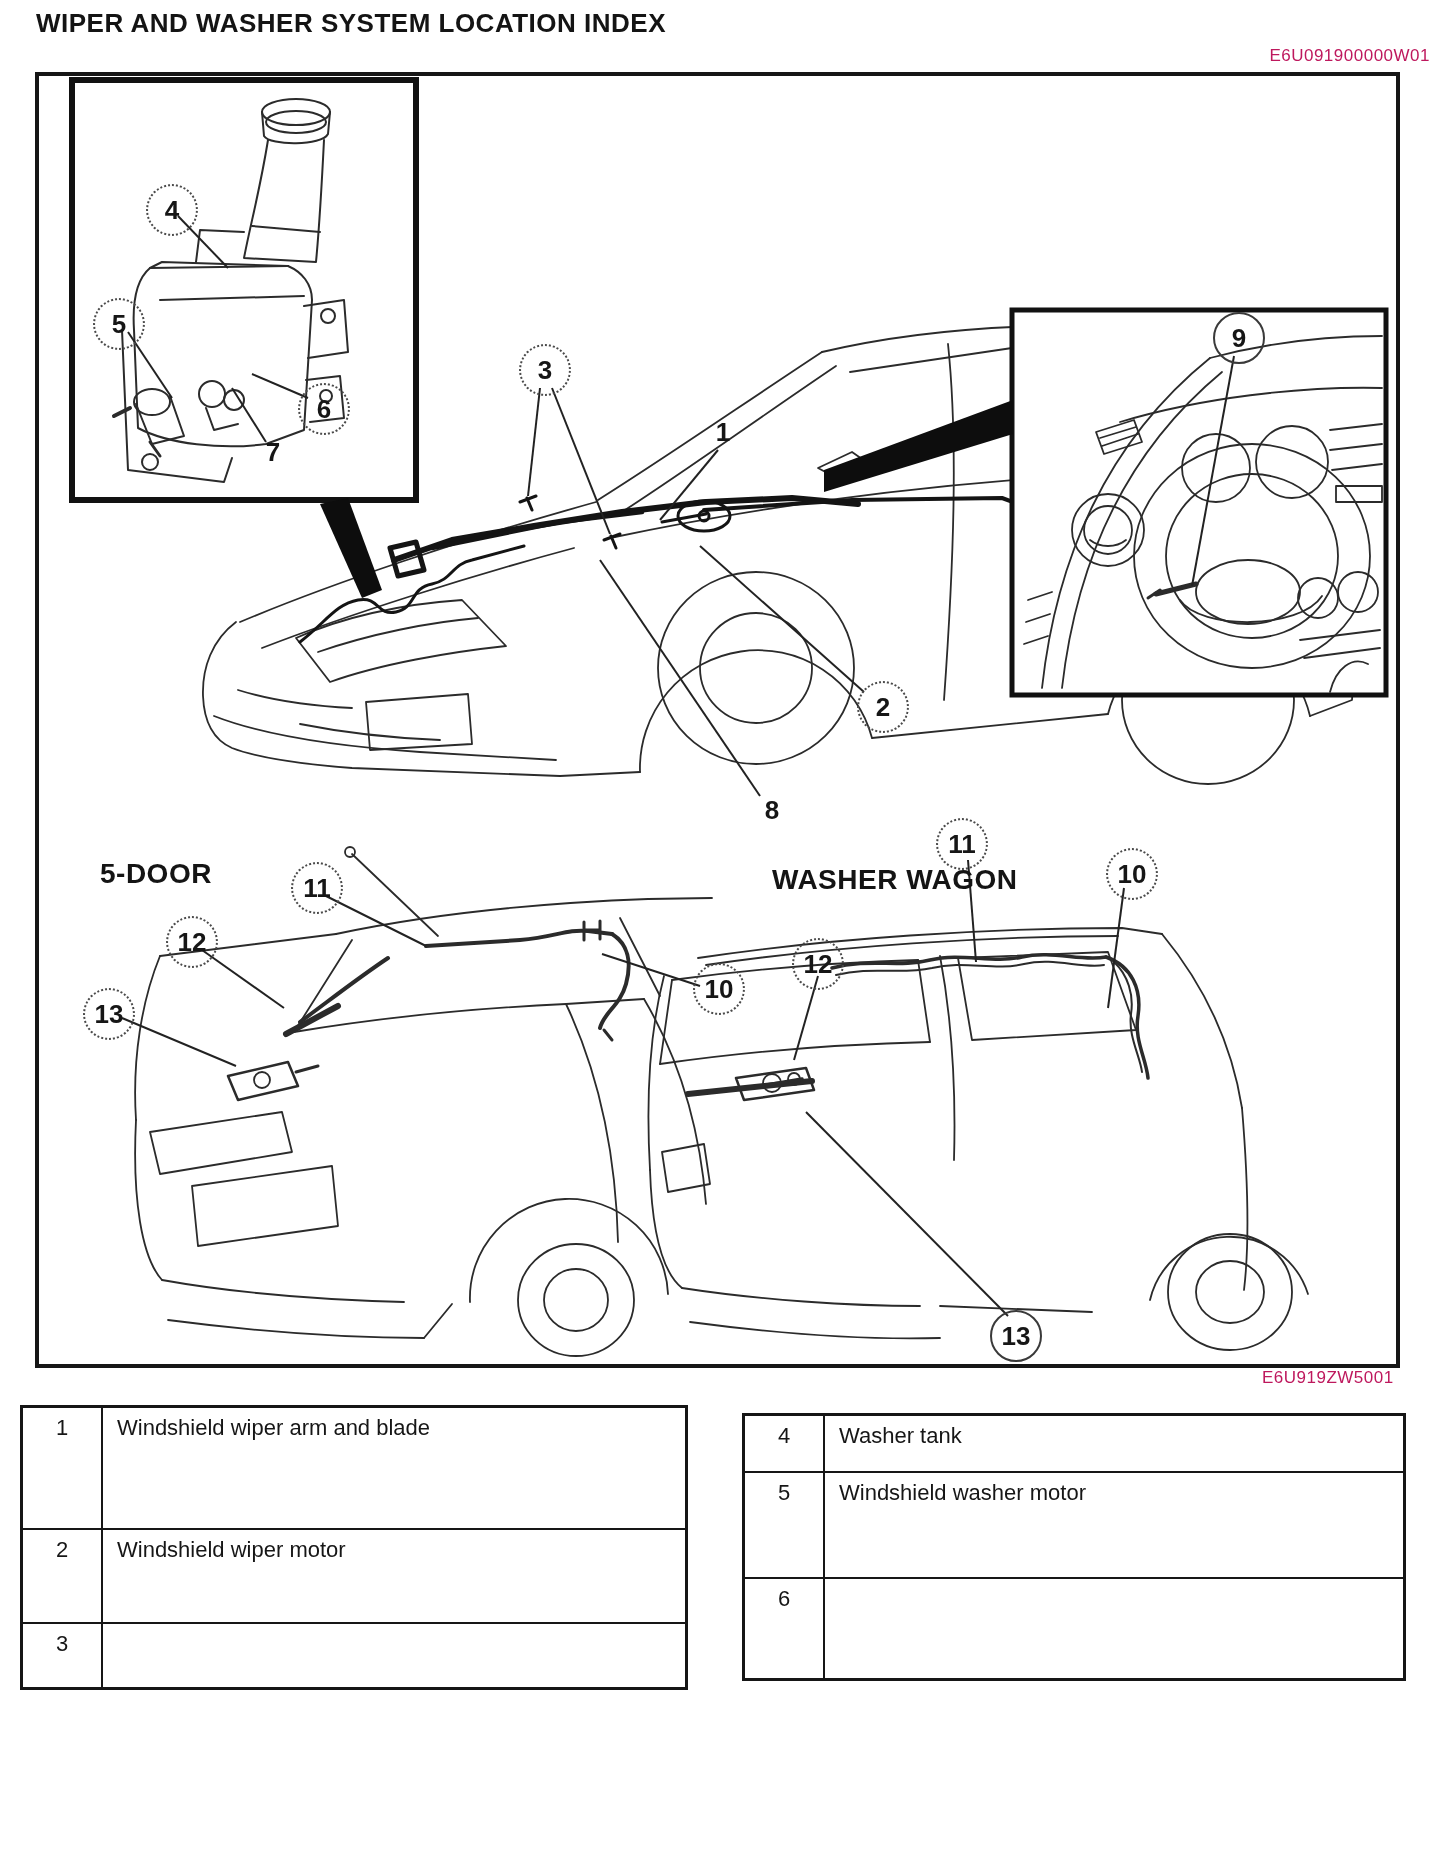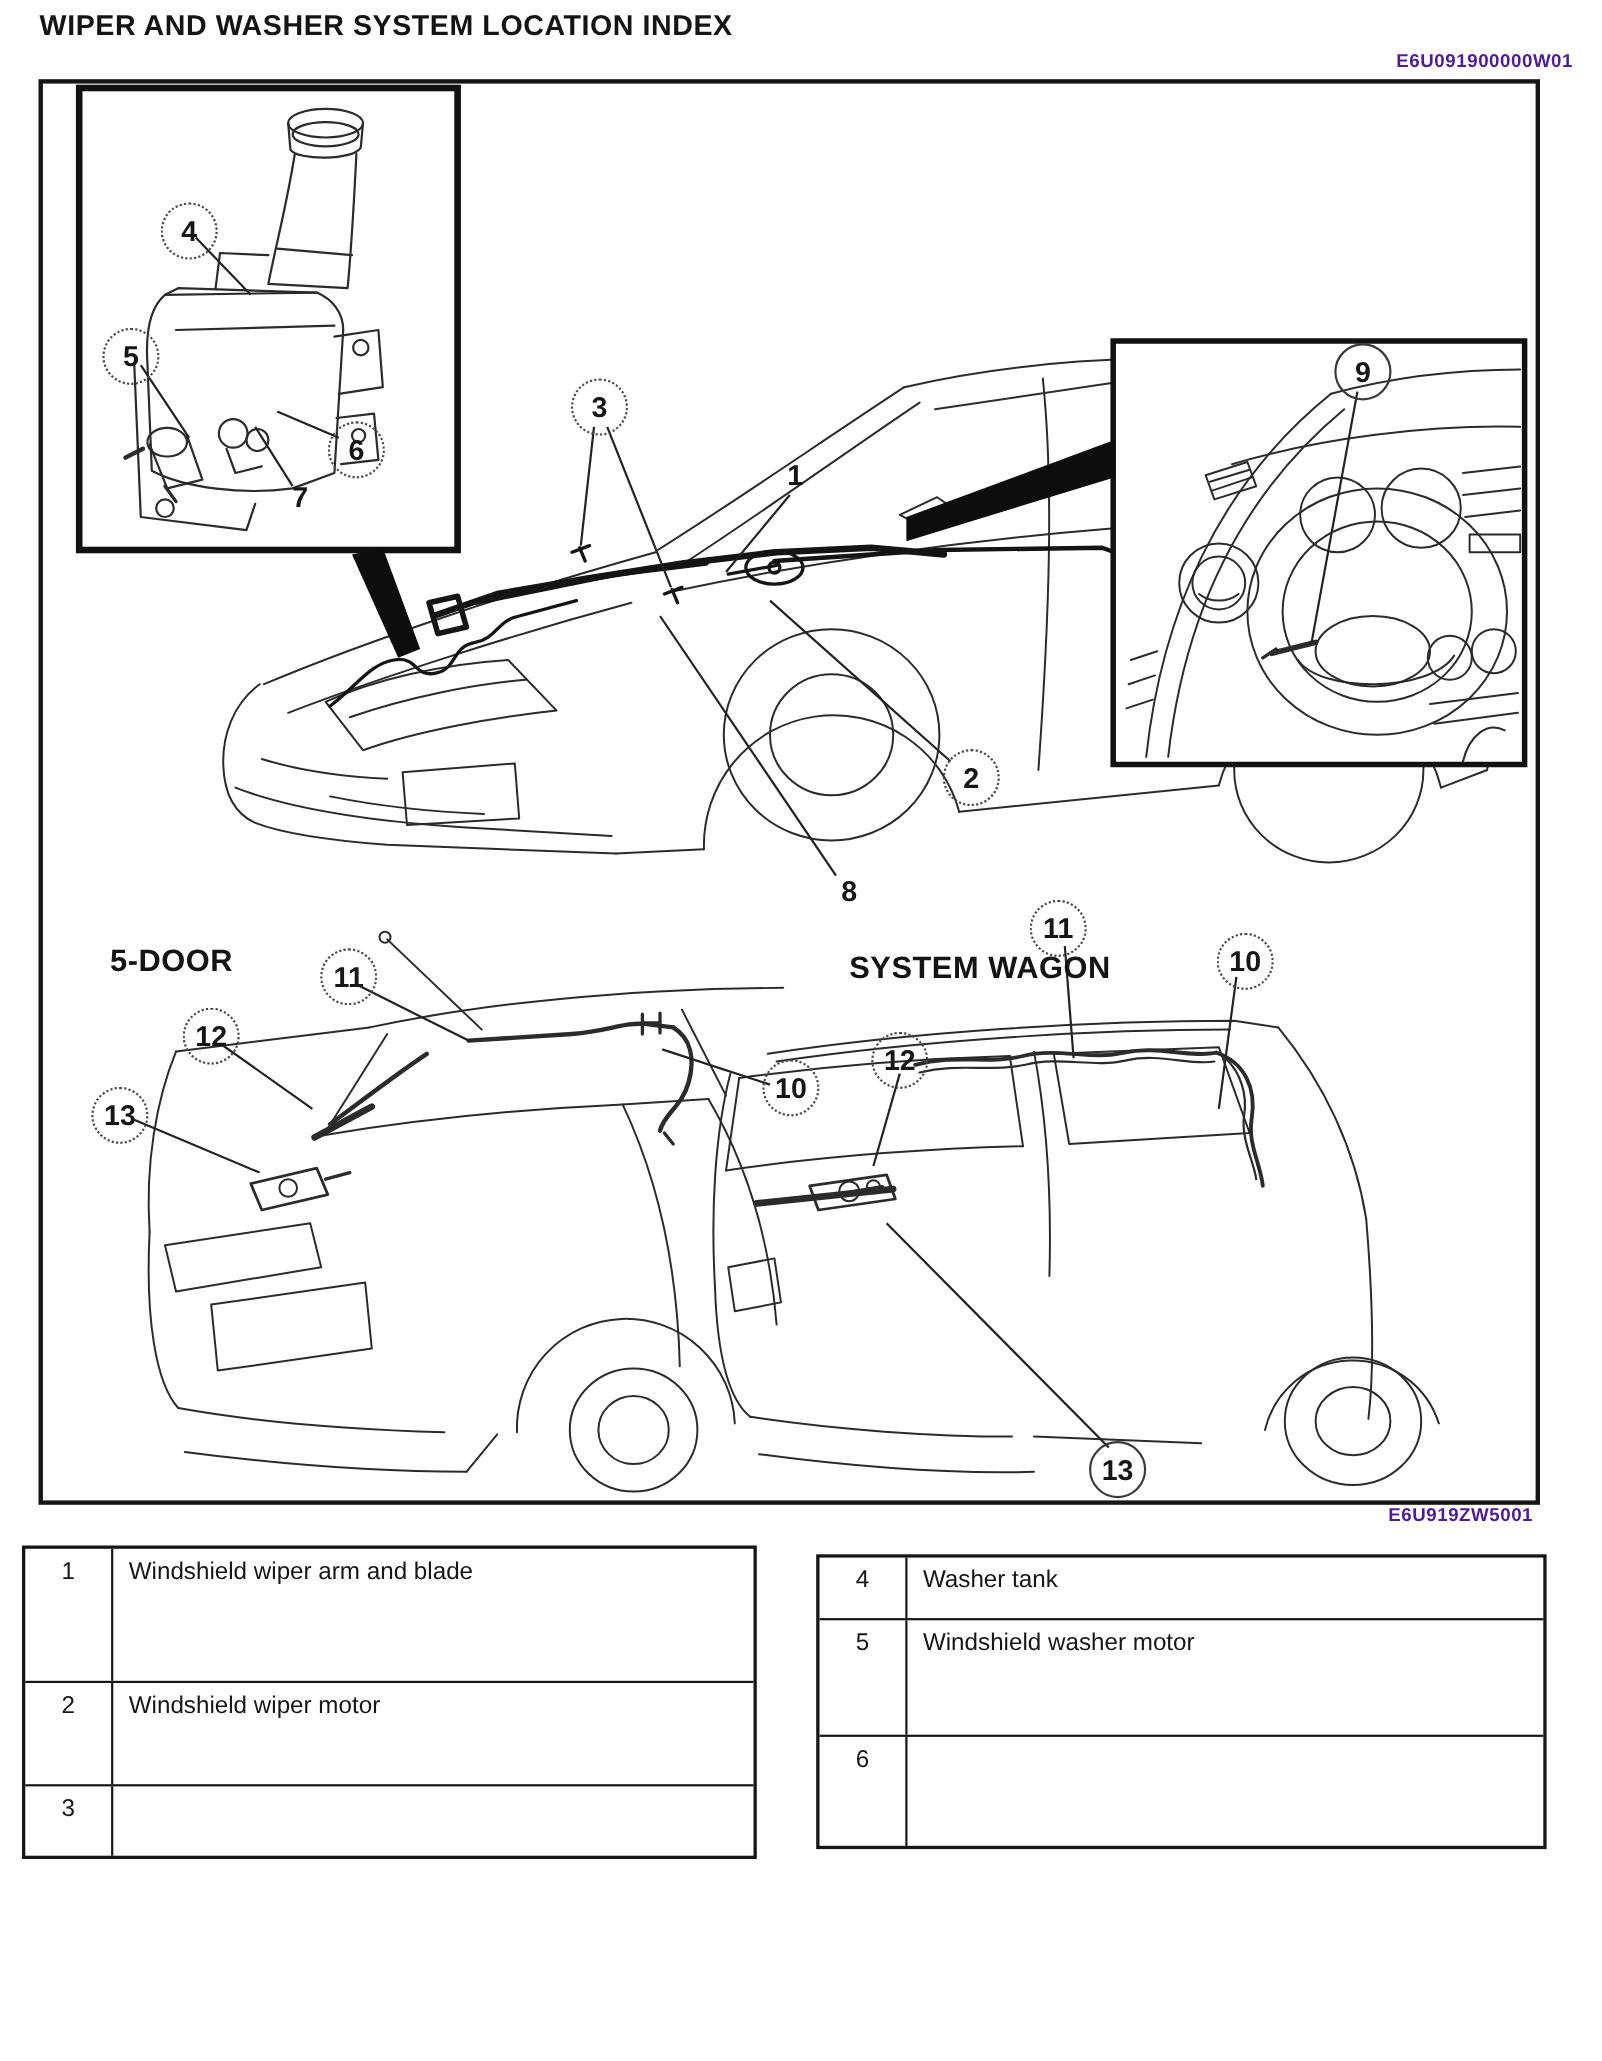--- a/index.html
+++ b/index.html
@@ -1,20 +1,20 @@
 <!DOCTYPE html>
 <html><head>
 <meta charset="utf-8">
 <style>
   html,body{margin:0;padding:0;background:#fff;}
   .page{position:relative;width:1456px;height:1874px;background:#fff;overflow:hidden;
         font-family:"Liberation Sans",sans-serif;color:#161616;}
   .abs{position:absolute;}
   .page-title{left:36px;top:8px;font-size:26px;font-weight:700;letter-spacing:.5px;color:#141414;}
-  .doc-code{font-size:17px;color:#4c1d95;letter-spacing:.5px;font-weight:bold;}
+  .doc-code{font-size:17px;color:#be185d;letter-spacing:.5px;}
   .code-top{right:26px;top:46px;}
   .code-bottom{left:1262px;top:1368px;}
   .sec-label{font-size:28px;font-weight:700;letter-spacing:.5px;color:#141414;}
   .lbl-5door{left:100px;top:858px;}
   .lbl-wagon{left:772px;top:864px;}
   svg.art{position:absolute;left:0;top:0;z-index:1;}
   .txt{z-index:2;}
   .co{position:absolute;z-index:3;display:flex;align-items:center;justify-content:center;
       font-size:26px;font-weight:700;color:#161616;width:48px;height:48px;line-height:1;}
   .co.ring{border:2px dotted #4a4a4a;border-radius:50%;}
@@ -222,21 +222,21 @@
       <path d="M818,976 L794,1060"></path>
       <path d="M1008,1316 L806,1112"></path>
     </g>
   </svg>
 
   <div class="abs txt page-title">WIPER AND WASHER SYSTEM LOCATION INDEX</div>
   <div class="abs txt doc-code code-top">E6U091900000W01</div>
   <div class="abs txt doc-code code-bottom">E6U919ZW5001</div>
 
   <div class="abs txt sec-label lbl-5door">5-DOOR</div>
-  <div class="abs txt sec-label lbl-wagon">SYSTEM WAGON</div>
+  <div class="abs txt sec-label lbl-wagon">WASHER WAGON</div>
 
   <div class="co ring" style="left:146px;top:184px;">4</div>
   <div class="co ring" style="left:93px;top:298px;">5</div>
   <div class="co ring" style="left:298px;top:383px;">6</div>
   <div class="co plain" style="left:256px;top:435px;">7</div>
 
   <div class="co ring" style="left:519px;top:344px;">3</div>
   <div class="co plain" style="left:706px;top:415px;">1</div>
   <div class="co ring" style="left:857px;top:681px;">2</div>
   <div class="co plain" style="left:755px;top:793px;">8</div>

